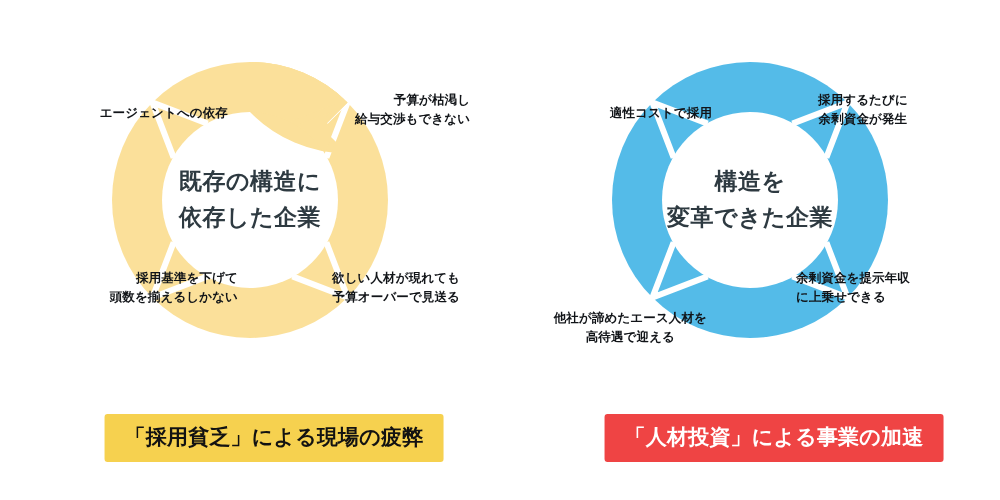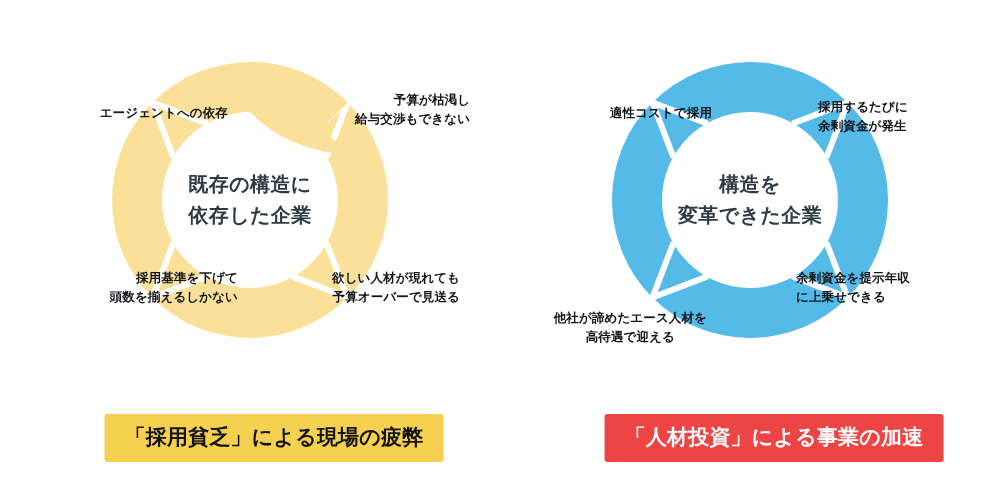--- a/index.html
+++ b/index.html
@@ -42,21 +42,21 @@
   }
 
   .center-label {
     position: absolute;
     left: 50%;
     top: 50%;
     transform: translate(-50%, -50%);
     width: 200px;
     text-align: center;
     color: #2e3a41;
-    font-size: 20px;
+    font-size: 23px;
     font-weight: 700;
     line-height: 1.55;
     letter-spacing: 0.02em;
     white-space: pre-line;
     pointer-events: none;
   }
 
   .node-label {
     position: absolute;
     font-size: 12.5px;
@@ -65,21 +65,21 @@
     line-height: 1.5;
     letter-spacing: 0.01em;
     white-space: pre-line;
   }
   .node-tl { right: 272px; top: 104px;  text-align: right; }
   .node-tr { left: 355px;  top: 91px;   text-align: right; }
   .node-bl { right: 262px; top: 269px;  text-align: right; }
   .node-br { left: 332px;  top: 269px;  text-align: right; }
 
   .panel-right .node-tl { right: 288px; top: 104px; text-align: right; }
-  .panel-right .node-tr { left: 318px;  top: 98px;  text-align: left; }
+  .panel-right .node-tr { left: 318px;  top: 91px;  text-align: center; }
   .panel-right .node-bl { right: 293px; top: 269px; text-align: center; margin-top: 40px; }
   .panel-right .node-br { left: 296px;  top: 269px; text-align: left; font-family: Liberation Serif, serif; }
 
   .footer-label {
     position: absolute;
     left: 50%;
     transform: translateX(-50%);
     top: 414px;
     padding: 9px 20px 11px 20px;
     border-radius: 3px;

